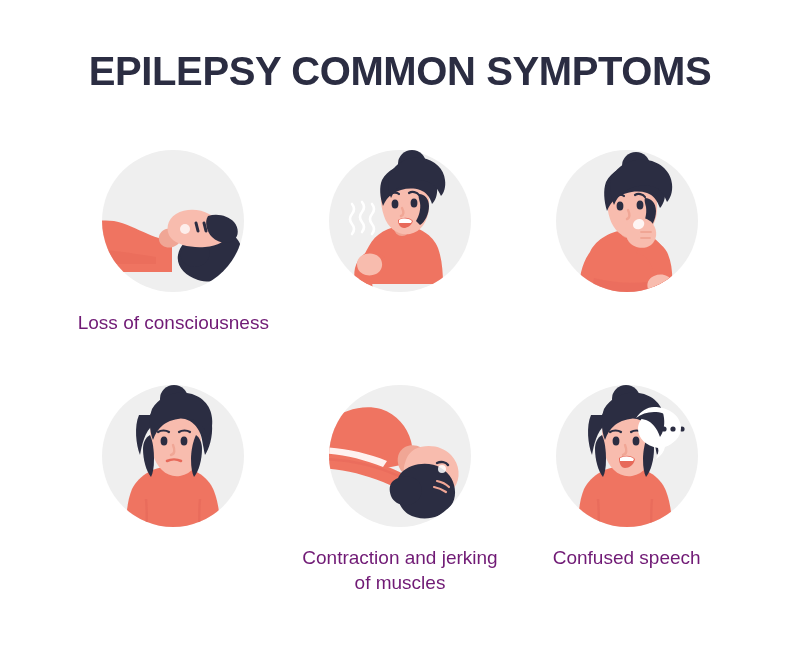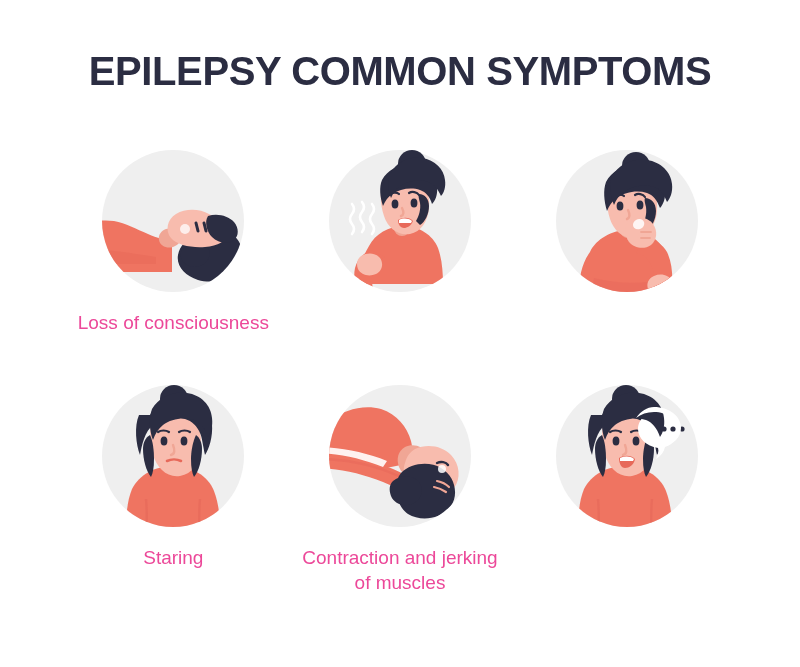--- a/index.html
+++ b/index.html
@@ -71,21 +71,21 @@
     height: 170px;
     overflow: visible;
   }
   .caption {
     margin-top: 18px;
     width: 200px;
     text-align: center;
     font-family: "Liberation Sans", sans-serif;
     font-size: 19px;
     line-height: 25px;
-    color: #ec4899;
+    color: #701a75;
   }
 </style>
 </head>
 <body>
 
 <div id="infographic">
 
   <div id="page-title">EPILEPSY COMMON SYMPTOMS</div>
 
   <div class="grid">
@@ -246,21 +246,20 @@
 
             <path d="M85 82 c2 5 2 9 -2 10" stroke="#f0a695" stroke-width="2.4" fill="none" stroke-linecap="round"></path>
 
             <path d="M79 98 c4 -2 10 -2 14 0" stroke="#e7695a" stroke-width="2.6" fill="none" stroke-linecap="round"></path>
           </g>
 
           <circle cx="86" cy="36" r="14" fill="#2b2d42"></circle>
           <path d="M64 46 c7 -12 22 -18 35 -16 c14 2 24 12 25 25 c1 8 -1 15 -4 19 c-3 -9 -8 -15 -14 -17 c-11 -3 -23 -1 -31 5 c-5 4 -8 9 -10 15 c-4 -10 -4 -23 -1 -31 z" fill="#2b2d42"></path>
         </svg>
       </div>
-      <div class="caption">Staring</div>
     </div>
 
     <div class="symptom-cell">
       <div class="icon-circle-wrap">
         <div class="circle-bg"></div>
         <svg class="art" viewBox="0 0 170 170">
           <defs>
             <clipPath id="clipE">
                 <circle cx="85" cy="93" r="71"></circle>
               </clipPath>
@@ -330,16 +329,17 @@
             <circle cx="131" cy="66" r="2.6" fill="#2b2d42"></circle>
             <circle cx="140" cy="66" r="2.6" fill="#2b2d42"></circle>
           </g>
 
           <circle cx="84" cy="36" r="14" fill="#2b2d42"></circle>
           <path d="M62 46 c7 -12 22 -18 35 -16 c14 2 24 12 25 25 c1 8 -1 15 -4 19 c-3 -9 -8 -15 -14 -17 c-11 -3 -23 -1 -31 5 c-5 4 -8 9 -10 15 c-4 -10 -4 -23 -1 -31 z" fill="#2b2d42"></path>
 
           <path d="M112 44 c15 0 27 9 27 21 c0 5 -2 9 -6 13 c2 -3 3 -6 3 -10 c0 -11 -11 -19 -24 -19 c-7 0 -13 2 -18 6 c5 -7 11 -11 18 -11 z" fill="#ffffff"></path>
         </svg>
       </div>
+      <div class="caption">Confused speech</div>
     </div>
 
   </div>
 </div>
 
 </body></html>

